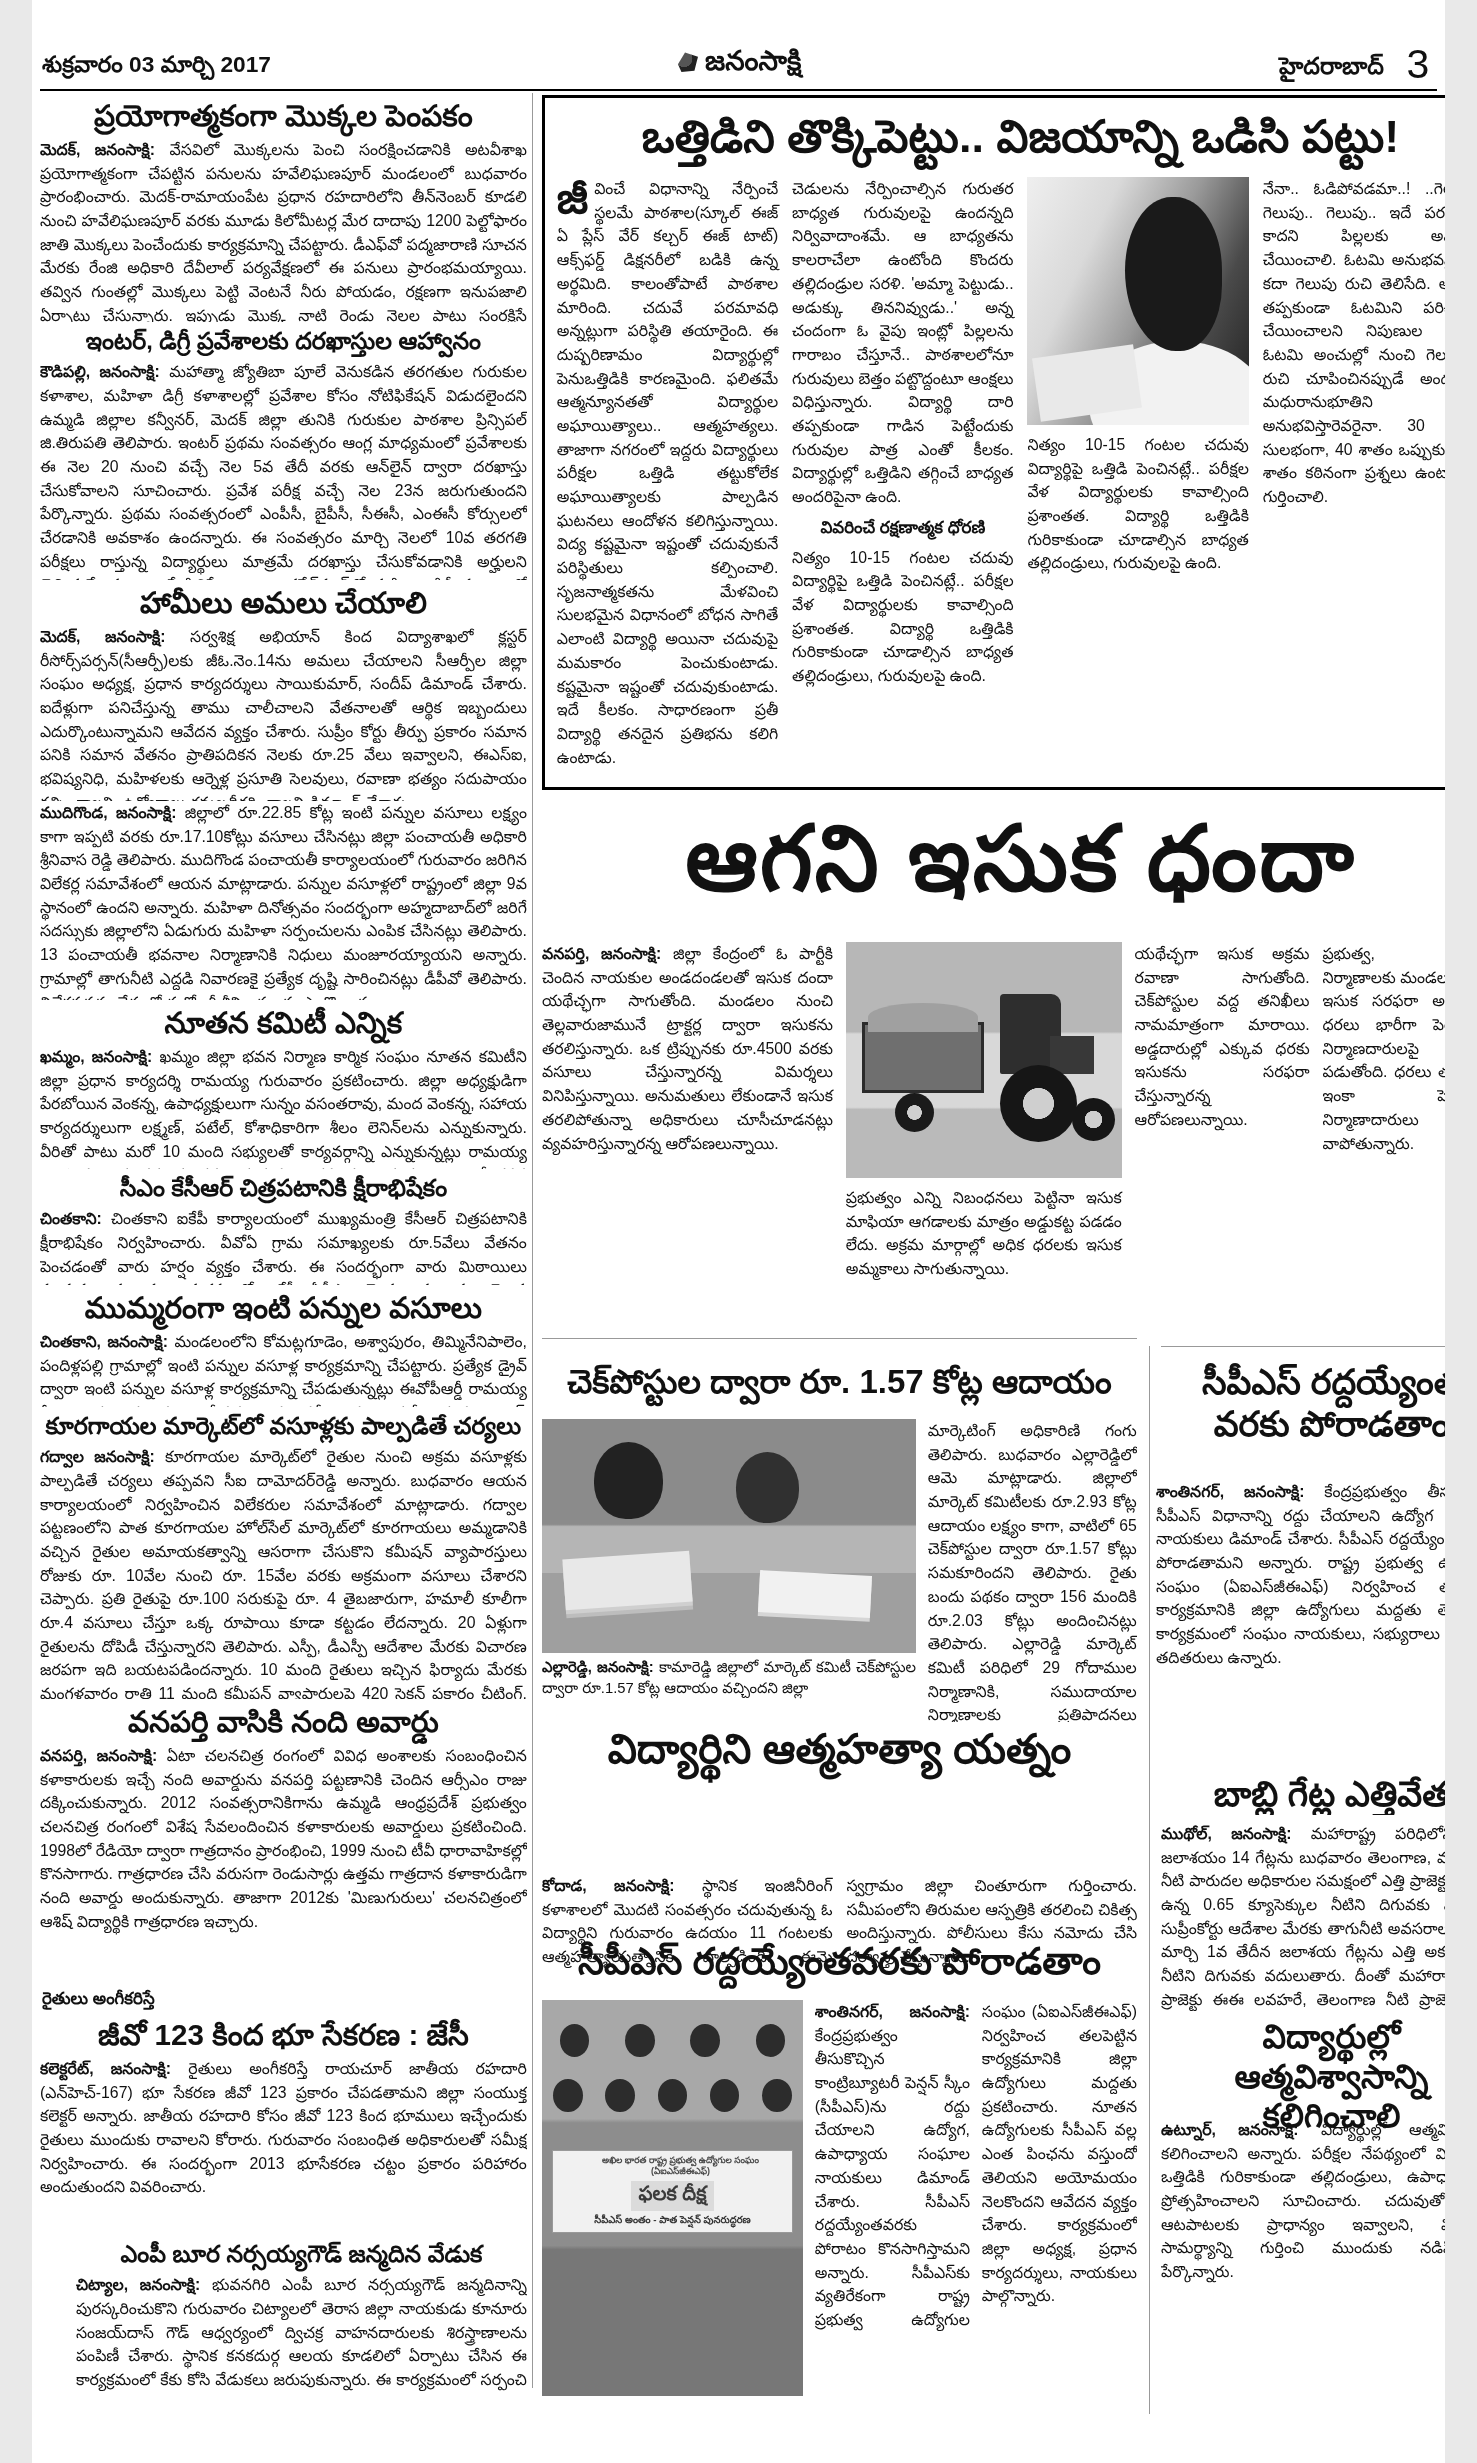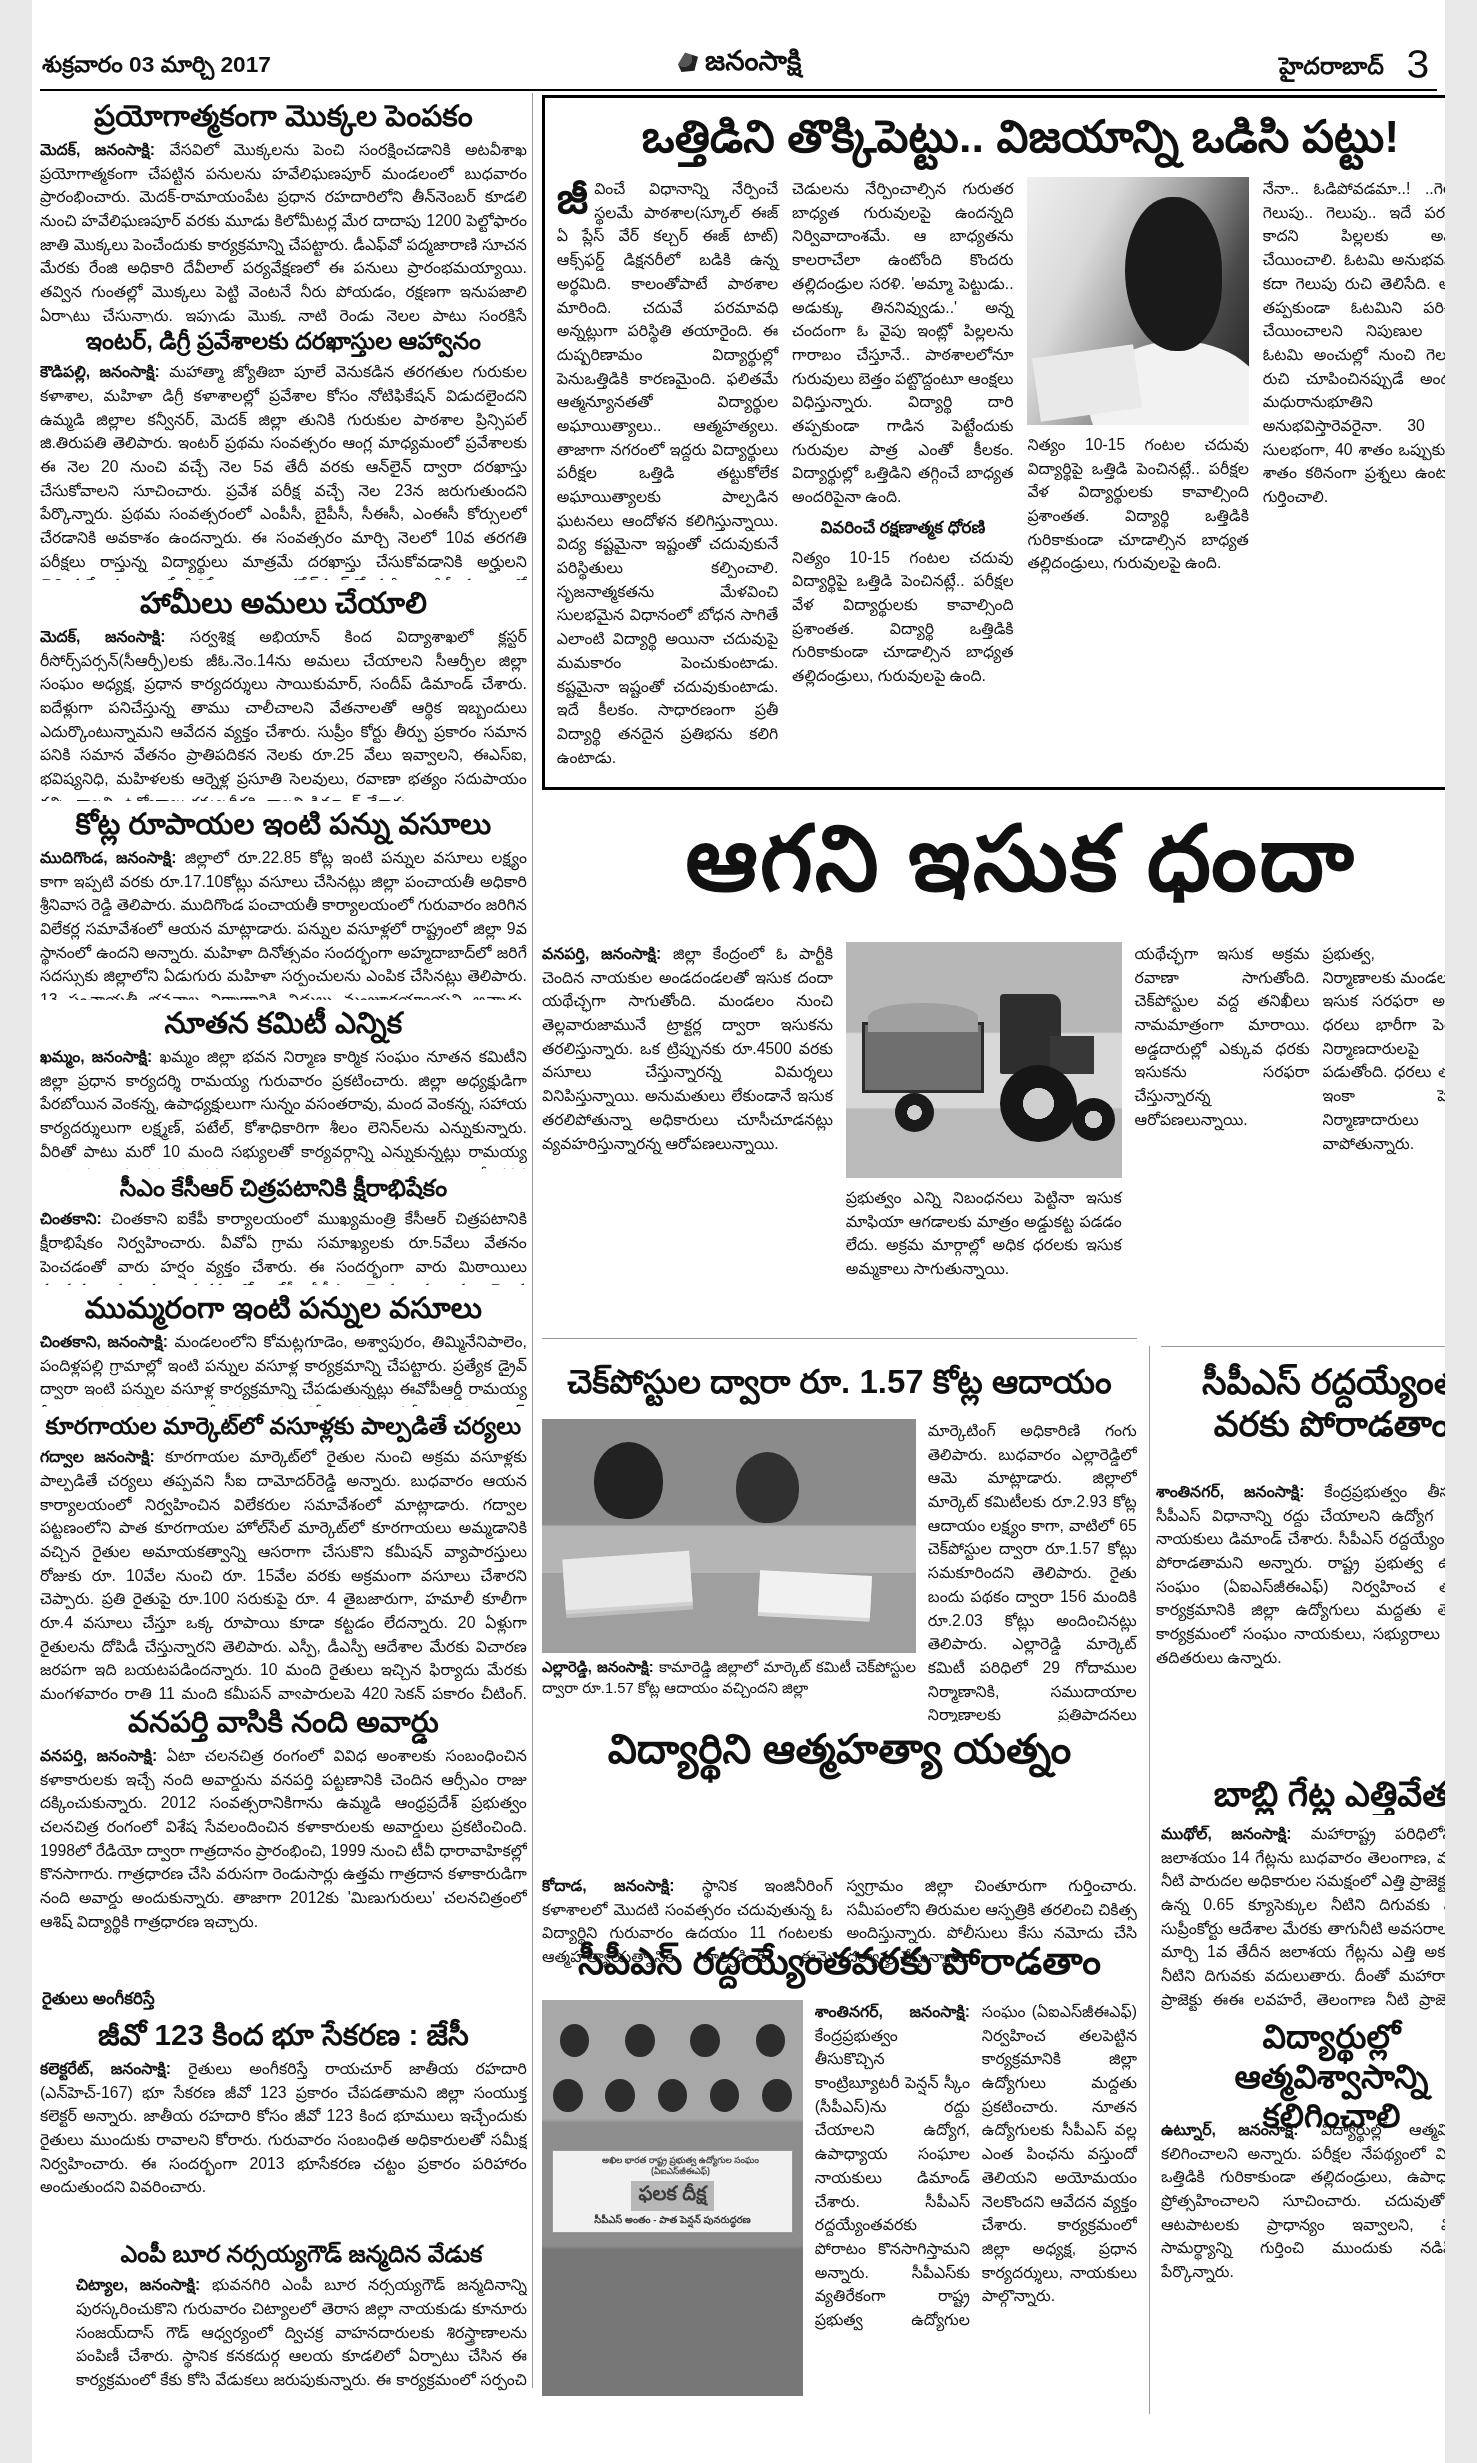--- a/index.html
+++ b/index.html
@@ -66,21 +66,21 @@
   #ph-desk .table { left:0; bottom:0; width:100%; height:34%; background:#9f9f9f; }
   #ph-desk .files1 { left:6%; bottom:20%; width:34%; height:22%; background:#e8e8e8; transform:rotate(-4deg); box-shadow:0 3.9px 0 #cfcfcf, 0 7.9px 0 #bdbdbd; }
   #ph-desk .files2 { left:58%; bottom:16%; width:30%; height:18%; background:#f1f1f1; transform:rotate(3deg); box-shadow:0 3.9px 0 #d6d6d6; }
 
   #ph-group { width:261px; height:396px; background:linear-gradient(#a8a8a8 0 30%, #8d8d8d 31% 62%, #777 63% 100%); }
   #ph-group .row { position:absolute; left:0; right:0; display:flex; justify-content:space-around; }
   #ph-group .row.r1 { top:6%; } #ph-group .row.r2 { top:20%; }
   #ph-group .hd { width:29.6px; height:33px; border-radius:50%; background:#2c2c2c; }
   .banner { position:absolute; left:4%; right:4%; top:38%; background:#f4f1e6; border:1px solid #999; padding:3.9px 3.9px; text-align:center; }
   .banner .b1 { font-size:8.9px; font-weight:bold; color:#b03020; line-height:1.25;margin-left:16px; }
-  .banner .b2 { font-size:19.7px; font-weight:bold; color:#c21807; background:#fca5a5; display:inline-block; padding:1px 7.9px; margin:3px 0; }
+  .banner .b2 { font-size:19.7px; font-weight:bold; color:#c21807; background:#fde047; display:inline-block; padding:1px 7.9px; margin:3px 0; }
   .banner .b3 { font-size:9.9px; font-weight:bold; color:#14338c; }
 
   
   #sand-h { position:absolute; left:510px; top:800px; width:957px; text-align:center; font-size:91px; font-weight:bold; letter-spacing:2px; line-height:1.3; white-space:nowrap; overflow:hidden; }
   #sand-body { position:absolute; left:510px; top:942px; width:957px; height:386px; display:flex; gap:12.8px; overflow:hidden; }
   #sand-body .c1 { width:291px; } #sand-body .c2 { width:276px; } #sand-body .c3 { width:175px; } #sand-body .c4 { width:175px; }
 
   
   .mid-h { position:absolute; left:510px; width:595px; text-align:center; font-weight:bold; overflow:hidden; }
   #chk-h { top:1363px; font-size:33px; white-space:nowrap; }
@@ -129,21 +129,20 @@
     </div>
     <div class="art" style="height:258px;">
       <h2 class="art-h h-sm">ఇంటర్, డిగ్రీ ప్రవేశాలకు దరఖాస్తుల ఆహ్వానం</h2>
       <p class="body-txt"><b class="byline">కౌడిపల్లి, జనంసాక్షి:</b> <span>మహాత్మా జ్యోతిబా పూలే వెనుకడిన తరగతుల గురుకుల కళాశాల, మహిళా డిగ్రీ కళాశాలల్లో ప్రవేశాల కోసం నోటిఫికేషన్ విడుదలైందని ఉమ్మడి జిల్లాల కన్వీనర్, మెదక్ జిల్లా తునికి గురుకుల పాఠశాల ప్రిన్సిపల్ జి.తిరుపతి తెలిపారు. ఇంటర్ ప్రథమ సంవత్సరం ఆంగ్ల మాధ్యమంలో ప్రవేశాలకు ఈ నెల 20 నుంచి వచ్చే నెల 5వ తేదీ వరకు ఆన్‌లైన్ ద్వారా దరఖాస్తు చేసుకోవాలని సూచించారు. ప్రవేశ పరీక్ష వచ్చే నెల 23న జరుగుతుందని పేర్కొన్నారు. ప్రథమ సంవత్సరంలో ఎంపీసీ, బైపీసీ, సీఈసీ, ఎంఈసీ కోర్సులలో చేరడానికి అవకాశం ఉందన్నారు. ఈ సంవత్సరం మార్చి నెలలో 10వ తరగతి పరీక్షలు రాస్తున్న విద్యార్థులు మాత్రమే దరఖాస్తు చేసుకోవడానికి అర్హులని తెలియజేశారు. అలాగే సిద్దిపేట జిల్లా జగదేవ్‌పూర్‌లో మహిళా డిగ్రీ కళాశాలలో ప్రథమ సంవత్సరంలో చేరడానికి ఆన్‌లైన్ ద్వారా దరఖాస్తులను స్వీకరిస్తున్నట్లుగా తెలిపారు. బీఎస్సీ(ఎంపీసీ), బీజడ్‌సీ, బీఏ(హెచ్‌ఈపీ) కోర్సులలో చేరడానికి అవకాశం ఉందని పేర్కొన్నారు. ఈ నెల 20 నుంచి వచ్చే నెల 6వ తేదీ వరకు దరఖాస్తు చేసుకోవచ్చని సూచించారు. ప్రవేశ పరీక్షలో వచ్చిన మార్కులు, రిజర్వేషన్ ఆధారంగా ఎంపిక ఉంటుందని, మూడు జిల్లాలకు చెందిన ఇంటర్, డిగ్రీ ప్రథమ సంవత్సరం విద్యార్థిని, విద్యార్థులు అవకాశాన్ని సద్వినియోగం చేసుకోవాలని విజ్ఞప్తి చేశారు.</span></p>
     </div>
     <div class="art" style="height:221px;">
       <h2 class="art-h">హామీలు అమలు చేయాలి</h2>
       <p class="body-txt"><b class="byline">మెదక్, జనంసాక్షి:</b> <span>సర్వశిక్ష అభియాన్ కింద విద్యాశాఖలో క్లస్టర్ రీసోర్స్‌పర్సన్(సీఆర్పీ)లకు జీఓ.నెం.14ను అమలు చేయాలని సీఆర్పీల జిల్లా సంఘం అధ్యక్ష, ప్రధాన కార్యదర్శులు సాయికుమార్, సందీప్ డిమాండ్ చేశారు. ఐదేళ్లుగా పనిచేస్తున్న తాము చాలీచాలని వేతనాలతో ఆర్థిక ఇబ్బందులు ఎదుర్కొంటున్నామని ఆవేదన వ్యక్తం చేశారు. సుప్రీం కోర్టు తీర్పు ప్రకారం సమాన పనికి సమాన వేతనం ప్రాతిపదికన నెలకు రూ.25 వేలు ఇవ్వాలని, ఈఎస్ఐ, భవిష్యనిధి, మహిళలకు ఆర్నెళ్ల ప్రసూతి సెలవులు, రవాణా భత్యం సదుపాయం కల్పించాలని, ఉద్యోగాలు క్రమబద్ధీకరించాలని డిమాండ్ చేశారు.</span></p>
     </div>
     <div class="art" style="height:199px;">
-      <h2 class="art-h">కోట్ల రూపాయల ఇంటి పన్ను వసూలు</h2>
       <p class="body-txt"><b class="byline">ముదిగొండ, జనంసాక్షి:</b> <span>జిల్లాలో రూ.22.85 కోట్ల ఇంటి పన్నుల వసూలు లక్ష్యం కాగా ఇప్పటి వరకు రూ.17.10కోట్లు వసూలు చేసినట్లు జిల్లా పంచాయతీ అధికారి శ్రీనివాస రెడ్డి తెలిపారు. ముదిగొండ పంచాయతీ కార్యాలయంలో గురువారం జరిగిన విలేకర్ల సమావేశంలో ఆయన మాట్లాడారు. పన్నుల వసూళ్లలో రాష్ట్రంలో జిల్లా 9వ స్థానంలో ఉందని అన్నారు. మహిళా దినోత్సవం సందర్భంగా అహ్మదాబాద్‌లో జరిగే సదస్సుకు జిల్లాలోని ఏడుగురు మహిళా సర్పంచులను ఎంపిక చేసినట్లు తెలిపారు. 13 పంచాయతీ భవనాల నిర్మాణానికి నిధులు మంజూరయ్యాయని అన్నారు. గ్రామాల్లో తాగునీటి ఎద్దడి నివారణకై ప్రత్యేక దృష్టి సారించినట్లు డీపీవో తెలిపారు. విలేకర్ల సమావేశంలో ఈవోఆర్డీ శ్రీనివాసరావు పాల్గొన్నారు.</span></p>
     </div>
     <div class="art" style="height:169px;">
       <h2 class="art-h">నూతన కమిటీ ఎన్నిక</h2>
       <p class="body-txt"><b class="byline">ఖమ్మం, జనంసాక్షి:</b> <span>ఖమ్మం జిల్లా భవన నిర్మాణ కార్మిక సంఘం నూతన కమిటీని జిల్లా ప్రధాన కార్యదర్శి రామయ్య గురువారం ప్రకటించారు. జిల్లా అధ్యక్షుడిగా పేరబోయిన వెంకన్న, ఉపాధ్యక్షులుగా సున్నం వసంతరావు, మంద వెంకన్న, సహాయ కార్యదర్శులుగా లక్ష్మణ్, పటేల్, కోశాధికారిగా శీలం లెనిన్‌లను ఎన్నుకున్నారు. వీరితో పాటు మరో 10 మంది సభ్యులతో కార్యవర్గాన్ని ఎన్నుకున్నట్లు రామయ్య తెలిపారు. అనంతరం నూతన అధ్యక్షుడు వెంకన్న మాట్లాడుతూ.. జిల్లాలో భవన నిర్మాణ కార్మికులు ఎదుర్కొంటున్న సమస్యల పరిష్కారానికి కృషి చేస్తానని తెలిపారు.</span></p>
     </div>
     <div class="art" style="height:116px;">
       <h2 class="art-h h-sm">సీఎం కేసీఆర్ చిత్రపటానికి క్షీరాభిషేకం</h2>
       <p class="body-txt"><b class="byline">చింతకాని:</b> <span>చింతకాని ఐకేపీ కార్యాలయంలో ముఖ్యమంత్రి కేసీఆర్ చిత్రపటానికి క్షీరాభిషేకం నిర్వహించారు. వీవోఏ గ్రామ సమాఖ్యలకు రూ.5వేలు వేతనం పెంచడంతో వారు హర్షం వ్యక్తం చేశారు. ఈ సందర్భంగా వారు మిఠాయిలు పంచుకున్నారు. ఈ కార్యక్రమంలో ఐకేపీ ఏపీఎం వెంకటరామారావు, తెరాస మండలాధ్యక్షుడు పుల్లయ్య, గ్రామ సమాఖ్య అధ్యక్షులు పాల్గొన్నారు.</span></p>
     </div>

